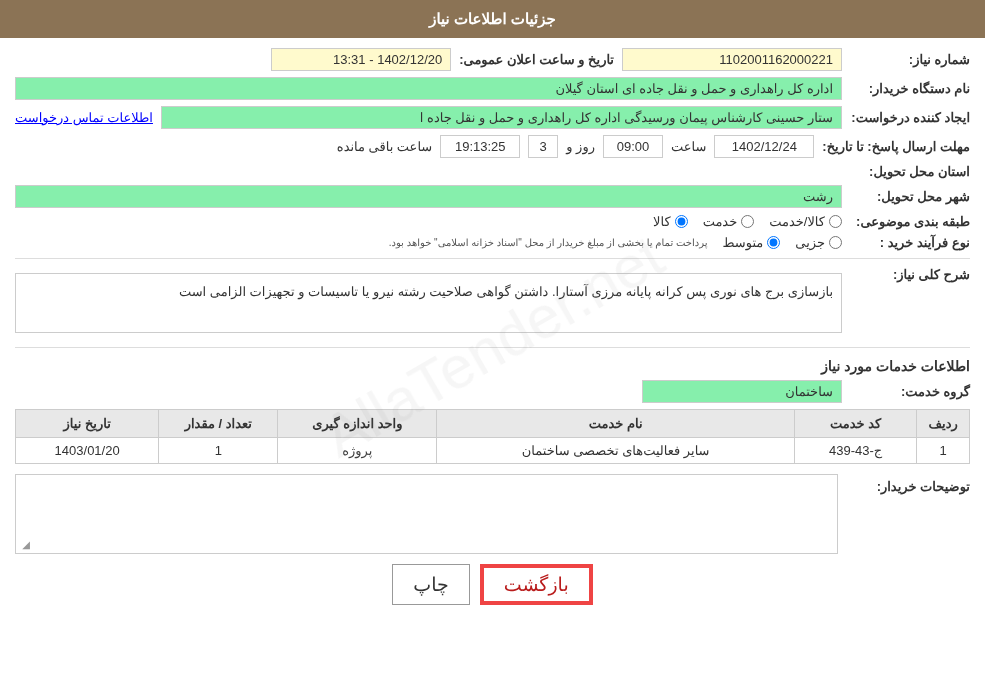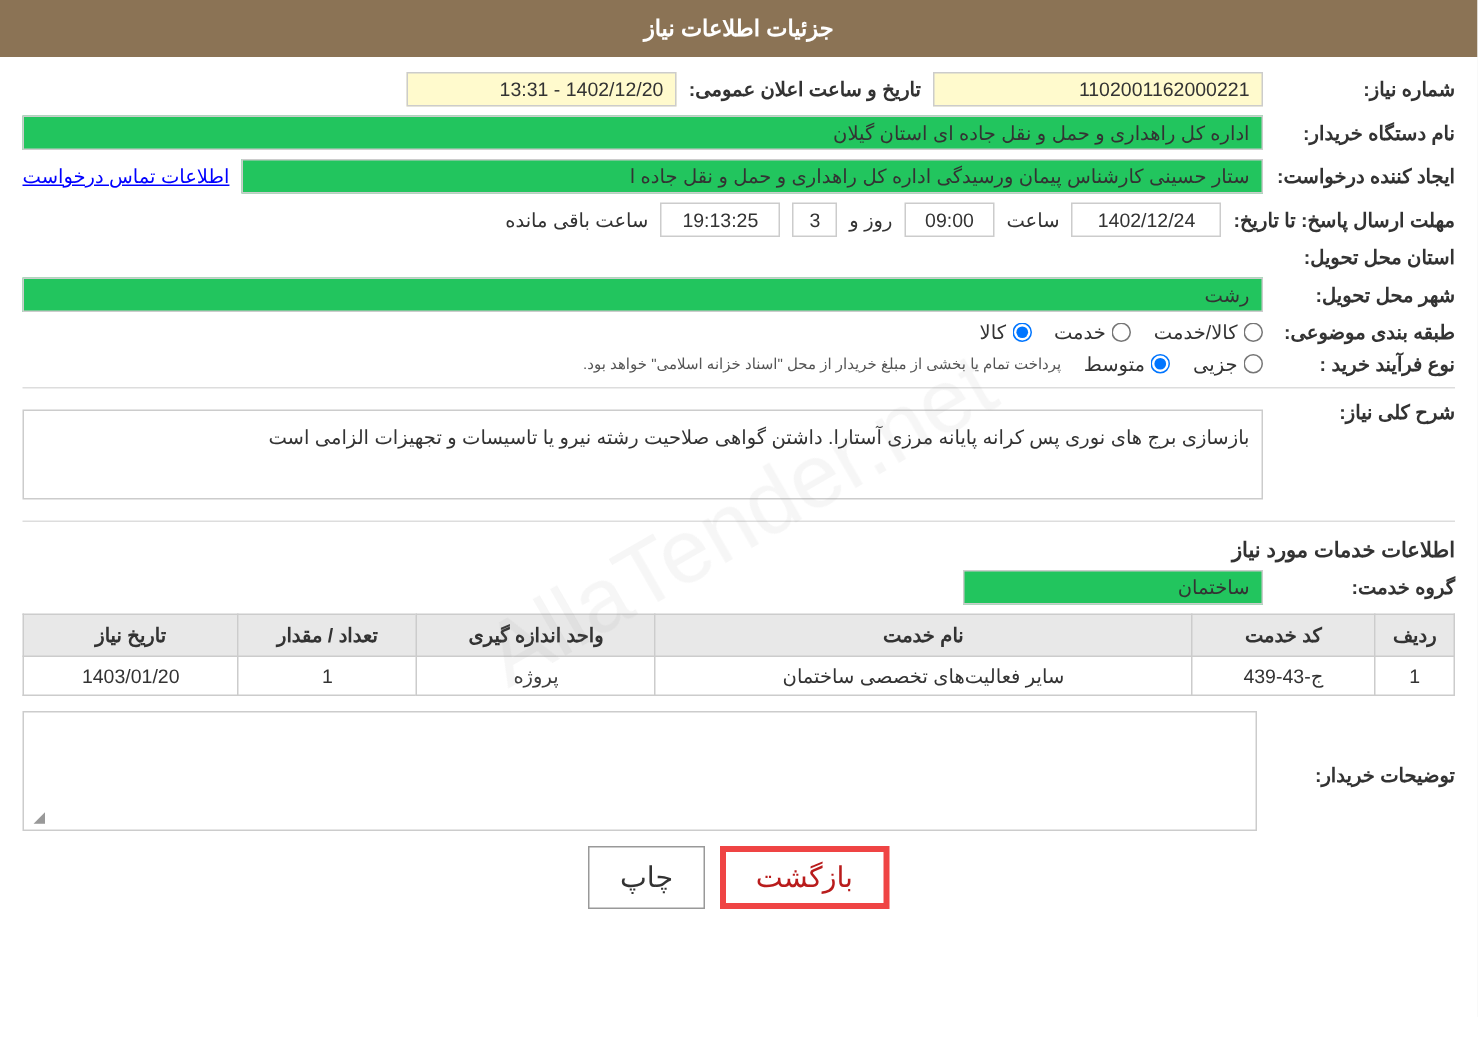--- a/index.html
+++ b/index.html
@@ -36,21 +36,21 @@
     .label {
       color: #333;
       white-space: nowrap;
       min-width: 120px;
       text-align: right;
       font-weight: bold;
       flex-shrink: 0;
     }
     .value-box {
       border: 1px solid #ccc;
-      background: #22c55e;
+      background: #86efac;
       padding: 3px 8px;
       min-height: 22px;
       flex: 1;
       text-align: right;
     }
     .value-box.yellow-bg {
       background: #fffacd;
     }
     .small-box {
       border: 1px solid #ccc;
@@ -114,21 +114,21 @@
     .services-table td {
       border: 1px solid #ccc;
       padding: 5px 8px;
       text-align: center;
     }
     .services-table td:first-child {
       text-align: center;
     }
     .buyer-notes-section {
       display: flex;
-      align-items: center;
+      align-items: flex-start;
       gap: 12px;
       margin-bottom: 10px;
     }
     .buyer-notes-label {
       font-weight: bold;
       white-space: nowrap;
       min-width: 120px;
       text-align: right;
       padding-top: 5px;
     }

